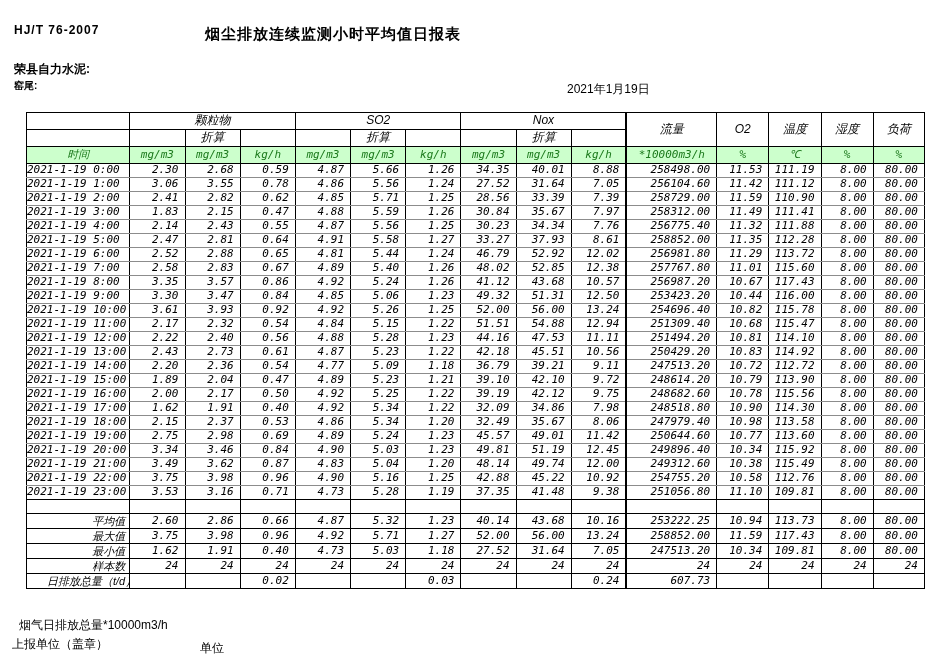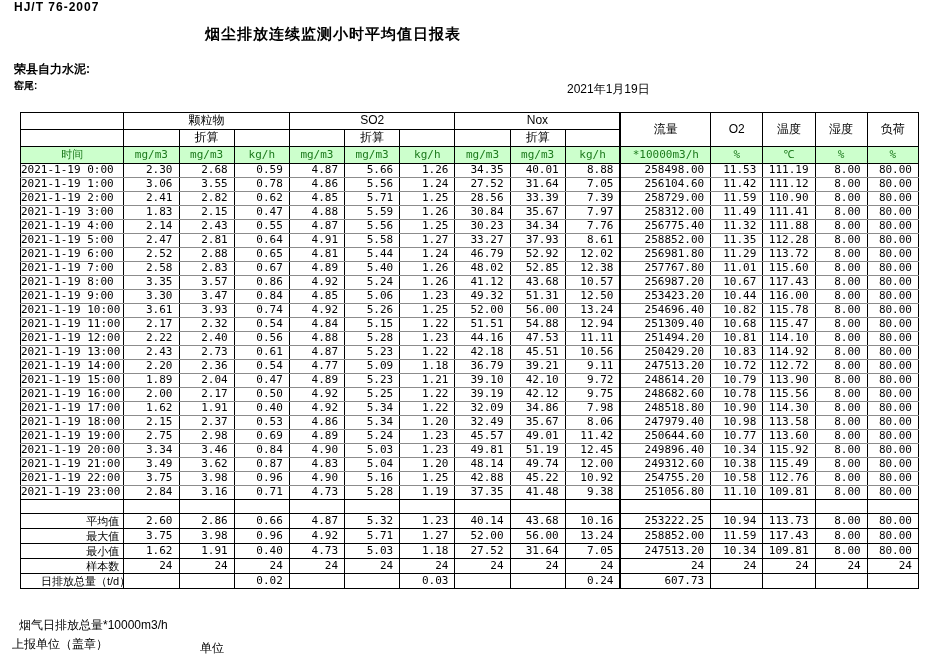--- a/index.html
+++ b/index.html
@@ -1,23 +1,23 @@
 <!DOCTYPE html>
 <html><head>
 <meta charset="utf-8">
 <style>
   html,body{margin:0;padding:0;background:#fff;}
   .page{position:relative;width:931px;height:655px;background:#fff;overflow:hidden;
         font-family:"Liberation Sans",sans-serif;color:#000;}
-  .std{position:absolute;left:14px;top:0;font-size:12px;font-weight:bold;letter-spacing:1px;}
+  .std{position:absolute;left:14px;top:23px;font-size:12px;font-weight:bold;letter-spacing:1px;}
   .title{position:absolute;left:205px;top:25px;font-size:15px;font-weight:bold;letter-spacing:1px;}
   .company{position:absolute;left:14px;top:61px;font-size:12px;font-weight:bold;}
   .location{position:absolute;left:14px;top:79px;font-size:10px;font-weight:bold;}
   .date{position:absolute;left:567px;top:81px;font-size:12px;}
-  .tablewrap{position:absolute;left:20px;top:112px;}
+  .tablewrap{position:absolute;left:26px;top:112px;font-style:italic;}
   table{border-collapse:collapse;table-layout:fixed;width:899px;}
   td{border:1px solid #000;overflow:hidden;white-space:nowrap;padding:0;
      font-family:"DejaVu Sans Mono","Liberation Sans",sans-serif;font-size:11px;line-height:1.1;}
   thead tr{height:17px;}
   thead td{text-align:center;}
   .h1 td,.h2 td{font-size:12px;font-family:"Liberation Sans",sans-serif;}
   .green td{background:#ccffcc;color:#1c7a1c;text-align:center;}
   #data-body tr{height:14px;}
   #data-body td{border-top-color:#8c8c8c;border-bottom-color:#8c8c8c;}
   #data-body tr:first-child td{border-top-color:#000;}
@@ -272,21 +272,21 @@
             <td class="num bl2">253423.20</td>
             <td class="num">10.44</td>
             <td class="num">116.00</td>
             <td class="num">8.00</td>
             <td class="num">80.00</td>
           </tr>
           <tr>
             <td class="time">2021-1-19 10:00</td>
             <td class="num">3.61</td>
             <td class="num">3.93</td>
-            <td class="num">0.74</td>
+            <td class="num">0.92</td>
             <td class="num">4.92</td>
             <td class="num">5.26</td>
             <td class="num">1.25</td>
             <td class="num">52.00</td>
             <td class="num">56.00</td>
             <td class="num">13.24</td>
             <td class="num bl2">254696.40</td>
             <td class="num">10.82</td>
             <td class="num">115.78</td>
             <td class="num">8.00</td>
@@ -491,21 +491,21 @@
             <td class="num">45.22</td>
             <td class="num">10.92</td>
             <td class="num bl2">254755.20</td>
             <td class="num">10.58</td>
             <td class="num">112.76</td>
             <td class="num">8.00</td>
             <td class="num">80.00</td>
           </tr>
           <tr>
             <td class="time">2021-1-19 23:00</td>
-            <td class="num">2.84</td>
+            <td class="num">3.53</td>
             <td class="num">3.16</td>
             <td class="num">0.71</td>
             <td class="num">4.73</td>
             <td class="num">5.28</td>
             <td class="num">1.19</td>
             <td class="num">37.35</td>
             <td class="num">41.48</td>
             <td class="num">9.38</td>
             <td class="num bl2">251056.80</td>
             <td class="num">11.10</td>

